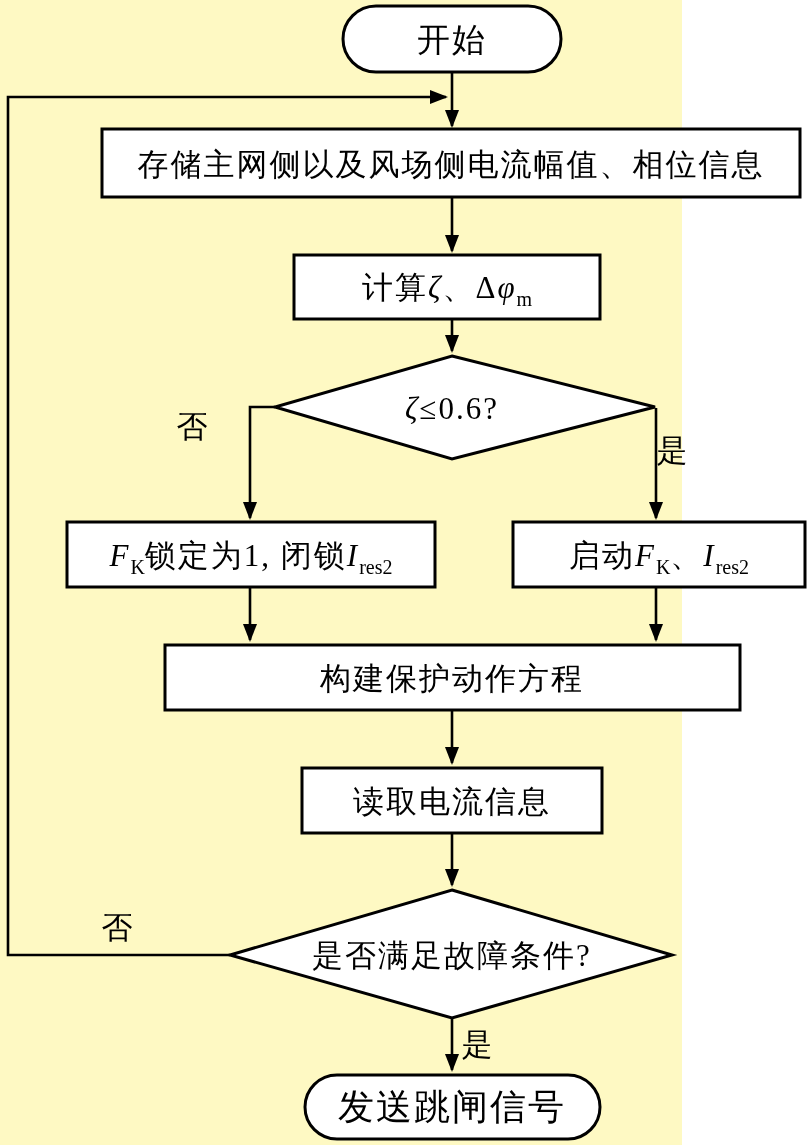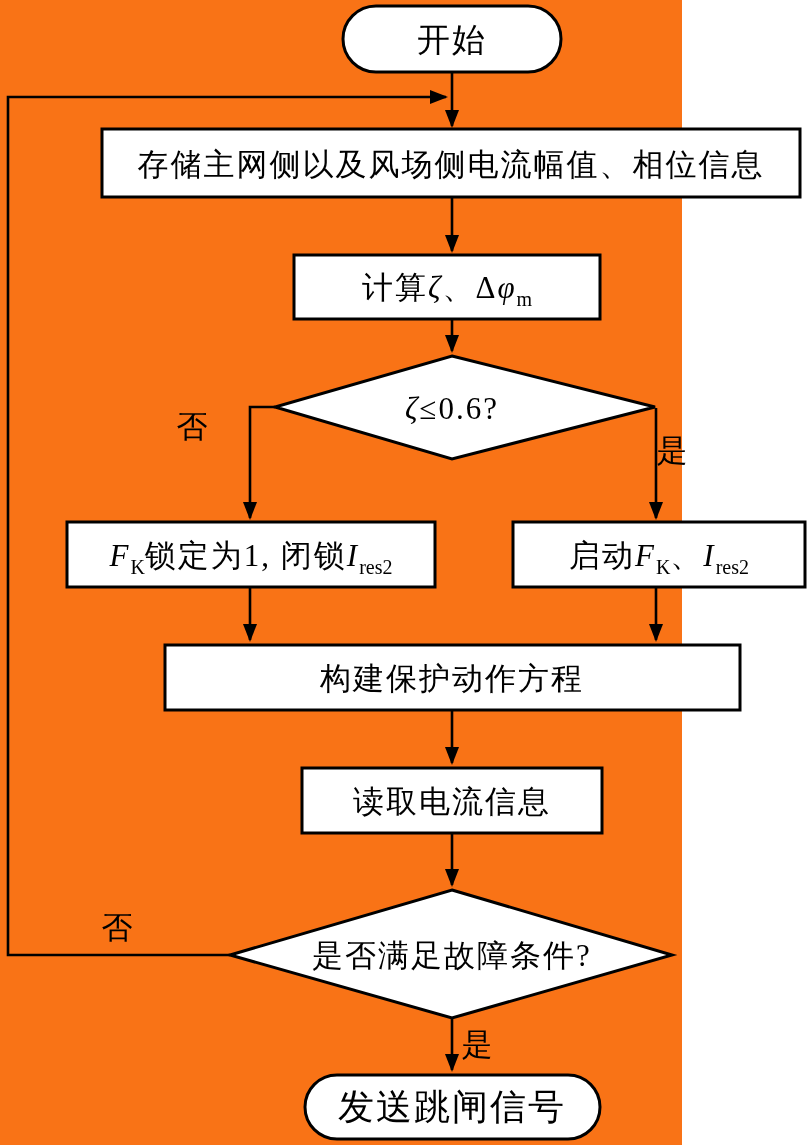--- a/index.html
+++ b/index.html
@@ -1,17 +1,17 @@
 <!DOCTYPE html>
 <html><head>
 <meta charset="utf-8">
 <style>
   html, body { margin: 0; padding: 0; background: #ffffff; }
   .canvas {
-    width: 682px; height: 1145px; position: relative; background: #f97316;
+    width: 682px; height: 1145px; position: relative; background: #fef9c3;
     font-family: "Liberation Serif", "DejaVu Serif", serif;
   }
   svg text {
     font-family: "Liberation Serif", "DejaVu Serif", serif;
     fill: #000000;
   }
   .t31 { font-size: 31px; letter-spacing: 2px; }
   .t33 { font-size: 33px; letter-spacing: 2px; }
   .t36 { font-size: 36px; letter-spacing: 2px; }
   .it  { font-style: italic; }

